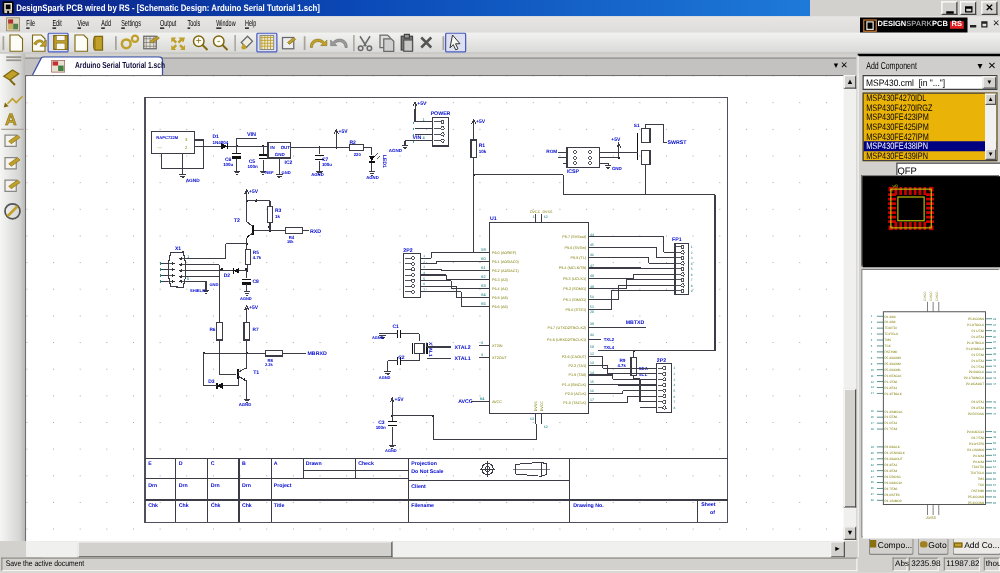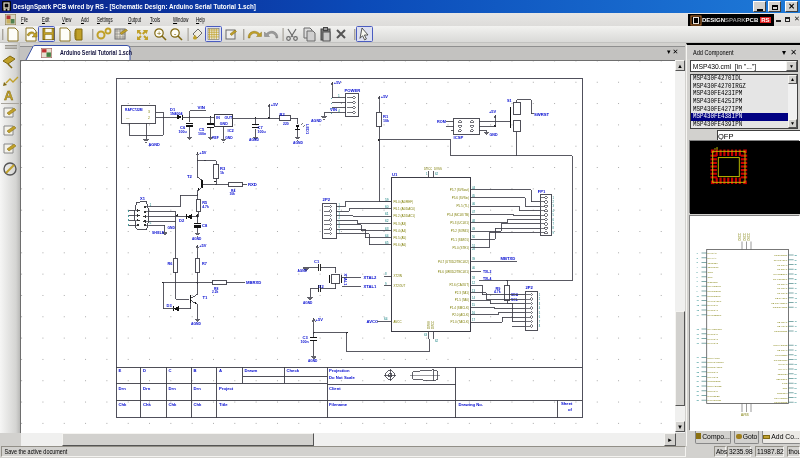--- a/index.html
+++ b/index.html
@@ -1,20 +1,20 @@
 <!DOCTYPE html>
 <html><head>
 <meta charset="utf-8">
 <style>
   html,body{margin:0;padding:0;width:800px;height:458px;overflow:hidden;
     font-family:"Liberation Sans",sans-serif;background:#d2d1ce;}
   *{box-sizing:border-box;}
   #win{position:absolute;left:0;top:0;width:800px;height:458px;}
   
-  #titlebar{position:absolute;left:0;top:0;width:800px;height:13px;
+  #titlebar{position:absolute;left:0;top:0;width:648px;height:13px;
     background:linear-gradient(to right,#0c1f85,#0b4ab8 45%,#1e7ad8);
     color:#fff;font-size:9px;font-weight:bold;line-height:13px;}
   #titlebar .ticon{position:absolute;left:2px;top:1px;width:9px;height:10px;
     background:#3a3a3a;border:1px solid #888;border-radius:1px;}
   #titlebar .ttext{position:absolute;left:13px;top:0px;white-space:nowrap;letter-spacing:0px;}
   .winbtn{position:absolute;top:1px;width:13px;height:11px;background:#d2d1ce;
     border-top:1px solid #fff;border-left:1px solid #fff;
     border-right:1px solid #404040;border-bottom:1px solid #404040;
     color:#000;font-size:8px;line-height:9px;text-align:center;font-weight:bold;}
   
@@ -60,22 +60,22 @@
     border-color:#928f87 #f4f3f0 #f4f3f0 #928f87;line-height:10px;}
   
   #panelhdr{position:absolute;left:0px;top:1px;width:113px;height:13px;background:#cfcecc;
     font-size:8px;color:#000;line-height:13px;}
   .combo{position:absolute;left:3px;width:108px;height:12px;background:#fff;
     border:1px solid #404040;font-size:7.5px;line-height:11px;color:#000;}
   .dropbtn{position:absolute;right:0px;top:0px;width:11px;height:10px;background:#d2d1ce;
     border-top:1px solid #f5f4f1;border-left:1px solid #f5f4f1;
     border-right:1px solid #555;border-bottom:1px solid #555;
     font-size:5px;text-align:center;line-height:9px;}
-  #complist{position:absolute;left:3px;top:29px;width:108px;height:55px;background:#e5e5e5;
-    border:1px solid #404040;font-size:7.5px;color:#000;font-family:Liberation Mono, monospace;}
+  #complist{position:absolute;left:3px;top:29px;width:108px;height:55px;background:#eab308;
+    border:1px solid #404040;font-size:7.5px;color:#000;}
   .li{height:7.7px;line-height:7.7px;padding-left:2px;white-space:nowrap;}
   .li i{font-style:normal;display:inline-block;transform:scaleX(0.78);transform-origin:0 0;}
   .lisel{background:#000082;color:#fff;}
   #listsb{position:absolute;right:0;top:0;width:9px;height:53px;background:#f1f1f1;}
   #blackprev{position:absolute;left:2px;top:95px;width:110px;height:73px;background:#000;
     border:1px solid #808080;}
   #whiteprev{position:absolute;left:2px;top:170px;width:110px;height:215px;background:#fff;
     border:1px solid #808080;}
   #paneltabs{position:absolute;left:2px;top:386px;width:112px;height:14px;font-size:6.8px;}
   .ptab{position:absolute;top:0;height:13px;background:#d2d1ce;border:1px solid #888;

